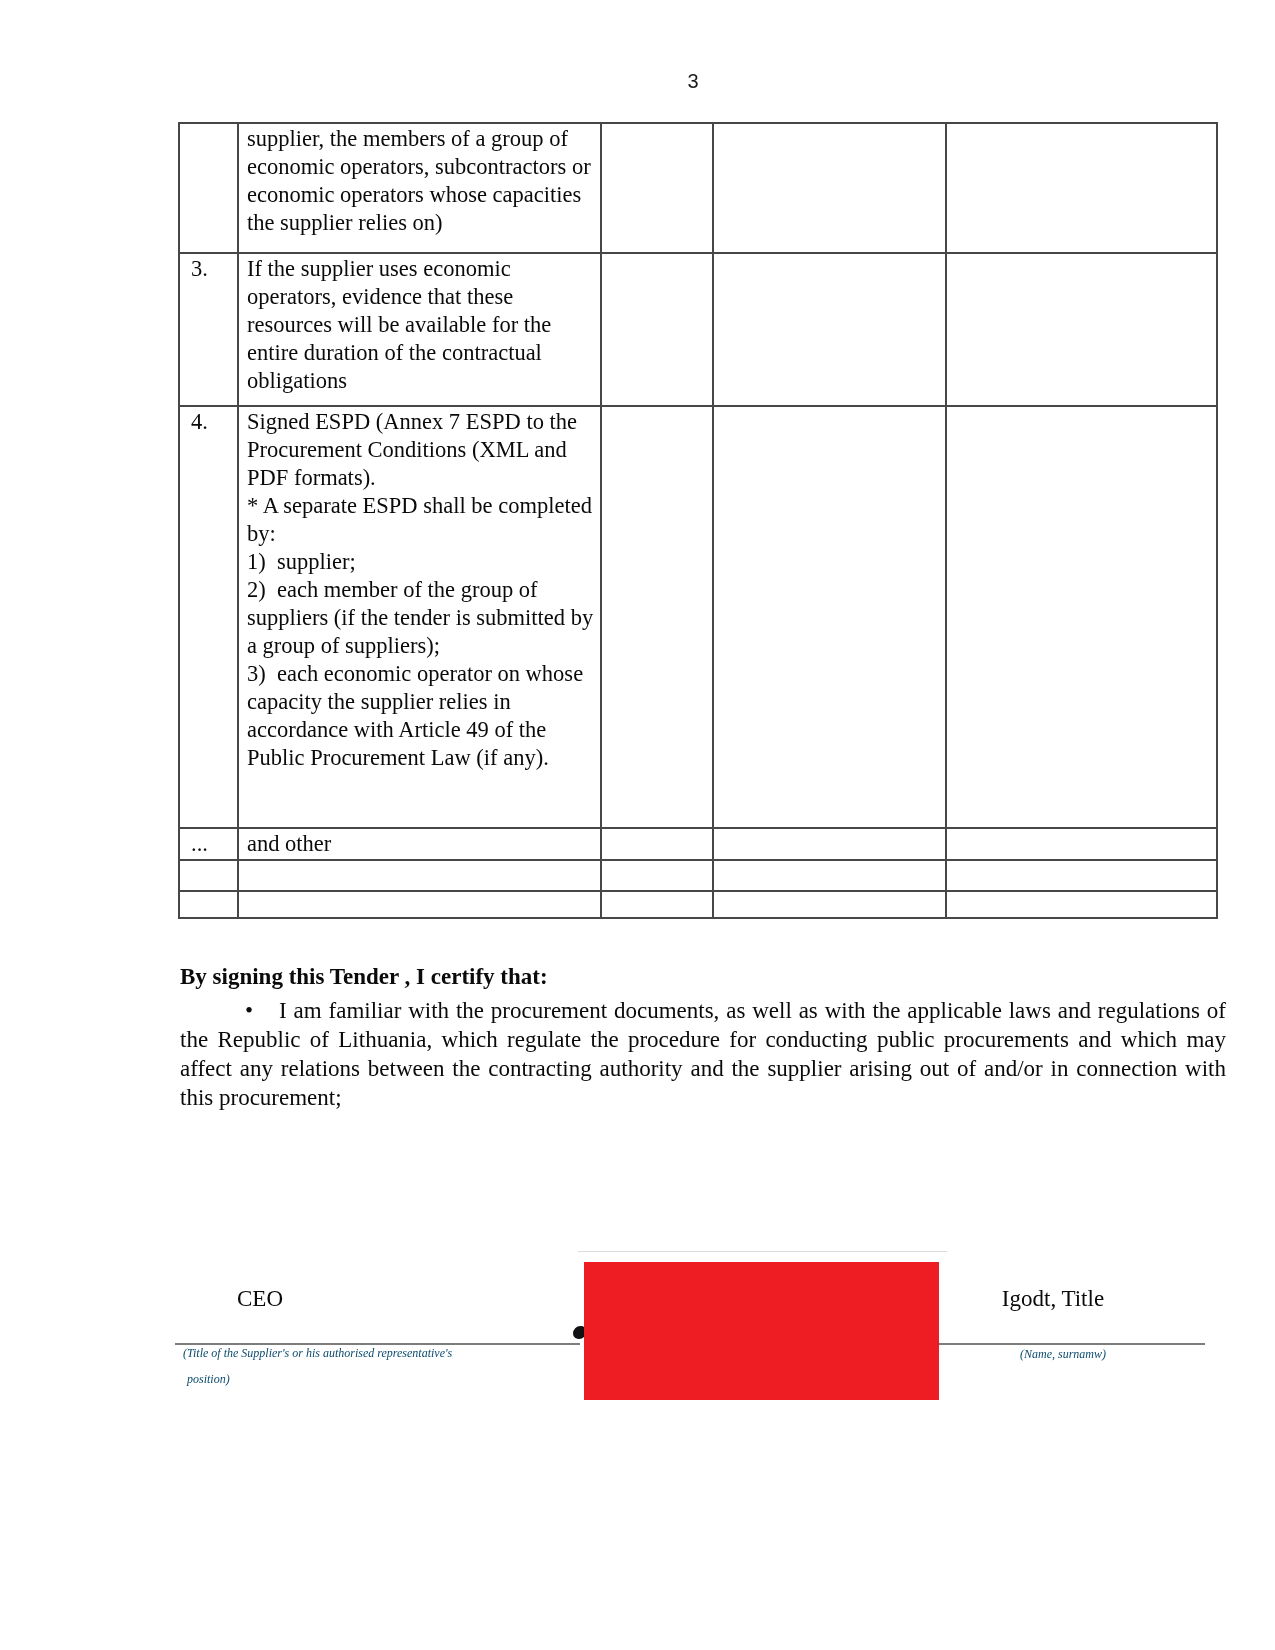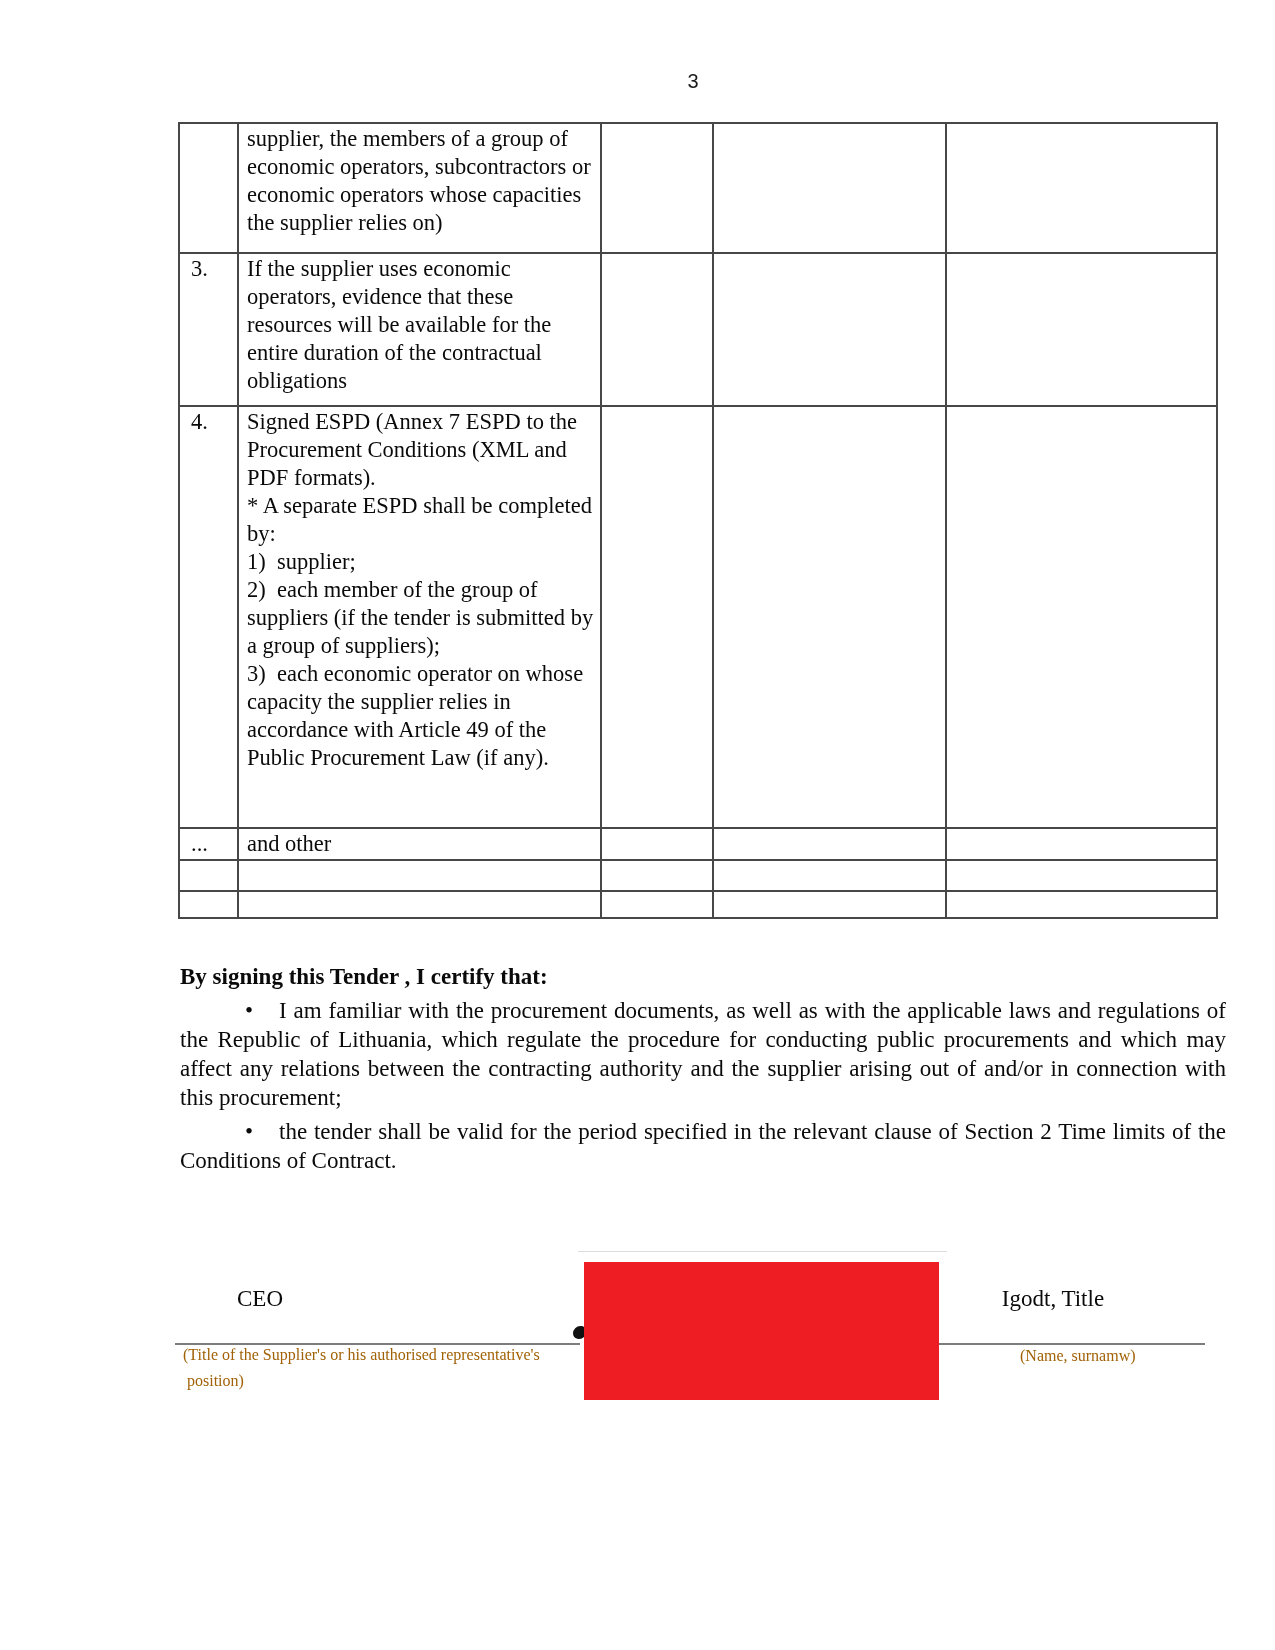--- a/index.html
+++ b/index.html
@@ -38,21 +38,21 @@
   .hairline { position:absolute; left:578px; top:1251px; width:369px; height:1px; background:#dcdcdc; }
   #sig-title-value { position:absolute; left:237px; top:1286px; font-size:23px; }
   #sig-name-value  { position:absolute; left:938px; top:1286px; width:230px; text-align:center; font-size:23px; }
   .sig-stroke { position:absolute; left:573px; top:1326px; width:13px; height:13px; background:#111; border-radius:60% 40% 55% 45%; }
   .sig-line { position:absolute; top:1343px; height:2px; background:#7d7d7d; }
   #sig-line-left  { left:175px; width:405px; }
   #sig-line-right { left:939px; width:266px; }
   #redaction {
     position:absolute; left:584px; top:1262px; width:355px; height:138px;
   }
-  .caption { position:absolute; font-size:16px; color:#a16207; }
+  .caption { position:absolute; font-style:italic; font-size:12px; color:#0c4a6e; }
   #caption-title-1 { left:183px; top:1346px; }
   #caption-title-2 { left:187px; top:1372px; }
   #caption-name    { left:1020px; top:1347px; width:175px; text-align:left; }
 </style>
 </head>
 <body>
 
 <div id="page">
 
   <div id="page-num">3</div>
@@ -119,21 +119,20 @@
         <td></td>
         <td></td>
         <td></td>
       </tr>
     </tbody>
   </table>
 
   <div id="certify">
     <h3>By signing this Tender , I certify that:</h3>
     <p><span class="blt">•</span><span>I am familiar with the procurement documents, as well as with the applicable laws and regulations of the Republic of Lithuania, which regulate the procedure for conducting public procurements and which may affect any relations between the contracting authority and the supplier arising out of and/or in connection with this procurement;</span></p>
-    <p><span class="blt">•</span><span>the tender shall be valid for the period specified in the relevant clause of Section 2 Time limits of the Conditions of Contract.</span></p>
   </div>
 
   <div class="hairline"></div>
 
   <div id="sig-title-value">CEO</div>
   <div id="sig-name-value">Igodt, Title</div>
 
   <div class="sig-stroke"></div>
 
   <div class="sig-line" id="sig-line-left"></div>

